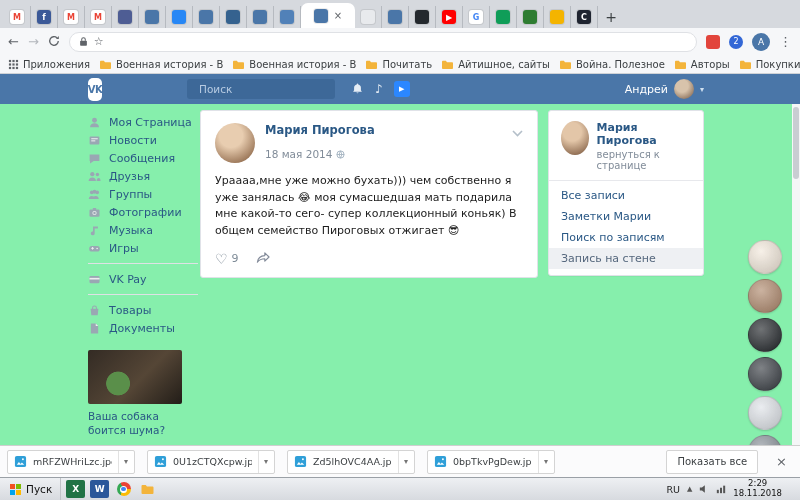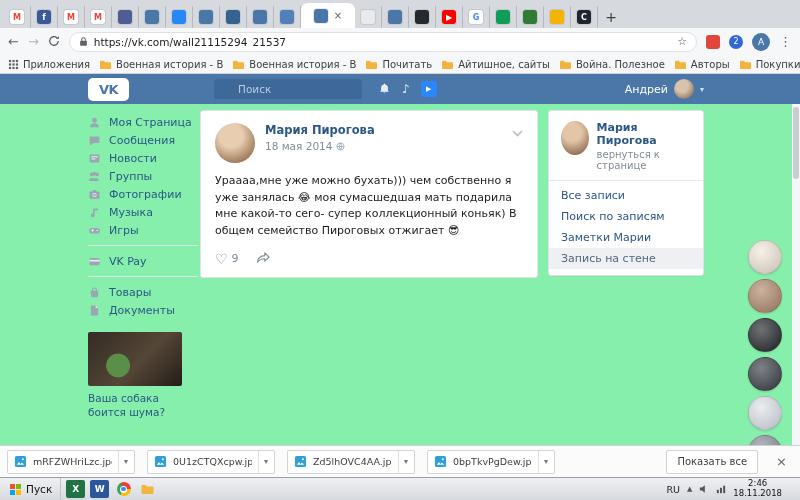--- a/index.html
+++ b/index.html
@@ -25,22 +25,22 @@
   .ext-red{width:14px;height:14px;border-radius:3px;background:#e2453c}
   .ext-blue{width:14px;height:14px;border-radius:50%;background:#3367d6;color:#fff;font-size:8px;display:flex;align-items:center;justify-content:center}
   .chrome-avatar{width:18px;height:18px;border-radius:50%;background:#4a76a8;color:#fff;font-size:9px;display:flex;align-items:center;justify-content:center}
   .menu-dots{color:#5f6368;font-size:13px}
 
   .bookmarks{height:19px;background:#f6f7f9;border-bottom:1px solid #cfd2d6;display:flex;align-items:center;padding:0 8px;gap:9px;overflow:hidden;white-space:nowrap}
   .bm{display:flex;align-items:flex-end;gap:4px;color:#3c4043;font-size:10px}
 
   
   .vk-header{height:30px;background:#4a76a8;display:flex;align-items:center;padding-left:88px}
-  .vk-logo{width:41px;height:23px;background:#fff;border-radius:5px;color:#4a76a8;font-weight:bold;font-size:13px;display:flex;align-items:center;justify-content:center;letter-spacing:-.5px}
-  .vk-search{margin-left:85px;width:148px;height:20px;background:#3d6898;border-radius:3px;display:flex;align-items:center;padding:0 19px;gap:5px}
+  .vk-logo{width:14px;height:23px;background:#fff;border-radius:5px;color:#4a76a8;font-weight:bold;font-size:10px;display:flex;align-items:center;justify-content:center;letter-spacing:-.5px}
+  .vk-search{margin-left:85px;width:148px;height:20px;background:#3d6898;border-radius:3px;display:flex;align-items:center;padding:0 7px;gap:5px}
   .vk-search input{flex:1;border:none;outline:none;background:transparent;color:#dce8f5;font-family:inherit;font-size:10.5px}
   .vk-search input::placeholder{color:#b7cbe2}
   .hicons{margin-left:16px;display:flex;align-items:center;gap:11px}
   .hicon{color:#e6edf5;font-size:12px;line-height:1}
   .play-badge{width:16px;height:16px;background:#2b87ff;border-radius:3px;color:#fff;font-size:7px;display:flex;align-items:center;justify-content:center}
   .huser{margin-left:auto;margin-right:96px;display:flex;align-items:center;gap:6px;color:#fff;font-size:11px}
   .huser-ava{width:20px;height:20px;border-radius:50%;background:radial-gradient(circle at 40% 35%,#d8c3ab 0 35%,#8f7560 80%,#6b574a)}
   .hcaret{color:#cfe0f0;font-size:8px}
 
   
@@ -52,21 +52,21 @@
   .sicon{flex:0 0 13px;display:flex}
 
   .ad{margin-top:13px;width:94px}
   .ad-img{width:94px;height:54px;border-radius:2px;background:radial-gradient(circle at 32% 62%,#5a8f4a 0 16%,transparent 17%),linear-gradient(135deg,#332b24,#554636 55%,#221d18)}
   .ad-title{margin-top:6px;color:#2a5885;font-size:10.5px;line-height:1.3}
 
   .post{position:absolute;left:200px;top:6px;width:338px;background:#fff;border:1px solid #e0e2e8;border-radius:3px;padding:12px 14px 10px}
   .post-head{display:flex;gap:10px}
   .post-ava{width:40px;height:40px;border-radius:50%;background:radial-gradient(circle at 40% 32%,#e8cdb0 0 32%,#a07c5e 75%,#6e523c)}
   .post-name{color:#2a5885;font-weight:bold;font-size:11.5px}
-  .post-date{margin-top:3px;color:#818c99;font-size:10.5px;display:flex;align-items:center;gap:4px}
+  .post-date{margin-top:11px;color:#818c99;font-size:10.5px;display:flex;align-items:center;gap:4px}
   .post-menu{margin-left:auto;padding-top:4px}
   .post-text{margin-top:10px;font-size:11px;line-height:1.5;color:#1d1d1d}
   .post-actions{margin-top:11px;display:flex;align-items:center;gap:16px}
   .like{display:flex;align-items:center;gap:4px;color:#7e8b97;font-size:11px}
   .like .heart{font-size:14px;line-height:1}
 
   .rcard{position:absolute;left:548px;top:6px;width:156px;background:#fff;border:1px solid #e0e2e8;border-radius:3px;box-shadow:0 1px 0 rgba(0,0,0,.03)}
   .rhead{display:flex;gap:8px;padding:10px 12px 9px}
   .r-ava{width:34px;height:34px;border-radius:50%;background:radial-gradient(circle at 40% 32%,#e3c6a8 0 32%,#97755a 78%,#66503e)}
   .r-name{color:#2a5885;font-weight:bold;font-size:11px}
@@ -186,21 +186,20 @@
       <svg width="12" height="12" viewBox="0 0 14 14">
           <path d="M12 7a5 5 0 1 1-1.6-3.7" fill="none" stroke="#5f6368" stroke-width="1.5"></path>
           <path d="M12.6 1.2v3.4H9.2z" fill="#5f6368"></path>
         </svg>
     </span>
     <div class="omnibox">
       <svg width="9" height="11" viewBox="0 0 12 13">
           <rect x="1.5" y="5.4" width="9" height="6.6" rx="1" fill="#5f6368"></rect>
           <path d="M3.6 5.4V3.9a2.4 2.4 0 0 1 4.8 0v1.5" fill="none" stroke="#5f6368" stroke-width="1.4"></path>
         </svg>
-      <input value="https://vk.com/wall21115294_21537" style="">
       <span class="ombtn">☆</span>
     </div>
     <span class="ext-red"></span>
     <span class="ext-blue">2</span>
     <span class="chrome-avatar">А</span>
     <span class="menu-dots">⋮</span>
   </div>
 
   <div class="bookmarks">
     <div class="bm">
@@ -298,34 +297,45 @@
             <svg width="13" height="13" viewBox="0 0 16 16" fill="#9aa7b3">
               <circle cx="8" cy="5.2" r="3"></circle>
               <path d="M2.5 13.8c0-3.2 2.5-4.8 5.5-4.8s5.5 1.6 5.5 4.8z"></path>
             </svg>
           </span>
           <span>Моя Страница</span>
         </div>
       <div class="side-item">
           <span class="sicon">
             <svg width="13" height="13" viewBox="0 0 16 16" fill="#9aa7b3">
-              <path d="M2 3h12v8H7l-4.5 3.2V11H2z"></path>
-            </svg>
-          </span>
-          <span>Сообщения</span>
-        </div>
-      <div class="side-item">
-          <span class="sicon">
-            <svg width="13" height="13" viewBox="0 0 16 16" fill="#9aa7b3">
               <rect x="2" y="3" width="12" height="10" rx="1.2"></rect>
               <rect x="4" y="5.2" width="8" height="1.3" fill="#edeef0"></rect>
               <rect x="4" y="7.8" width="5" height="1.3" fill="#edeef0"></rect>
             </svg>
           </span>
           <span>Новости</span>
+        </div>
+      <div class="side-item">
+          <span class="sicon">
+            <svg width="13" height="13" viewBox="0 0 16 16" fill="#9aa7b3">
+              <path d="M2 3h12v8H7l-4.5 3.2V11H2z"></path>
+            </svg>
+          </span>
+          <span>Сообщения</span>
+        </div>
+      <div class="side-item">
+          <span class="sicon">
+            <svg width="13" height="13" viewBox="0 0 16 16" fill="#9aa7b3">
+              <circle cx="5.3" cy="5.2" r="2.6"></circle>
+              <path d="M.8 13.5c0-2.9 2-4.4 4.5-4.4s4.5 1.5 4.5 4.4z"></path>
+              <circle cx="11.6" cy="5.6" r="2.1"></circle>
+              <path d="M10.6 13.5c.1-2.3 1-3.6 2.6-3.6 1.4 0 2.2 1.2 2.2 3.6z"></path>
+            </svg>
+          </span>
+          <span>Друзья</span>
         </div>
       <div class="side-item">
           <span class="sicon">
             <svg width="13" height="13" viewBox="0 0 16 16" fill="#9aa7b3">
               <circle cx="4.6" cy="5.4" r="2.2"></circle>
               <circle cx="11.4" cy="5.4" r="2.2"></circle>
               <circle cx="8" cy="4.6" r="2.4"></circle>
               <path d="M1 13.5c0-2.5 1.6-3.8 3.6-3.8 1 0 1.9.3 2.5.9.6-.6 1.5-.9 2.5-.9 2 0 3.6 1.3 3.6 3.8z"></path>
             </svg>
           </span>
@@ -435,22 +445,22 @@
       <div class="rhead">
         <div class="r-ava"></div>
         <div>
           <div class="r-name">Мария Пирогова</div>
           <div class="r-sub">вернуться к странице</div>
         </div>
       </div>
       <div class="r-div"></div>
       <div class="r-list">
         <div class="r-item">Все записи</div>
+        <div class="r-item">Заметки Марии</div>
         <div class="r-item">Поиск по записям</div>
-        <div class="r-item">Заметки Марии</div>
         <div class="r-item active">Запись на стене</div>
       </div>
     </div>
 
     <div class="strip">
       <div style="display:flex;flex-direction:column;gap:5px">
           <div class="strip-ava" style="background: radial-gradient(circle at 38% 32%, rgba(255, 255, 255, 0.35), rgba(0, 0, 0, 0.18)), rgb(243, 233, 220);"></div>
           <div class="strip-ava" style="background: radial-gradient(circle at 38% 32%, rgba(255, 255, 255, 0.35), rgba(0, 0, 0, 0.18)), rgb(176, 138, 110);"></div>
           <div class="strip-ava" style="background: radial-gradient(circle at 38% 32%, rgba(255, 255, 255, 0.35), rgba(0, 0, 0, 0.18)), rgb(35, 39, 43);"></div>
           <div class="strip-ava" style="background: radial-gradient(circle at 38% 32%, rgba(255, 255, 255, 0.35), rgba(0, 0, 0, 0.18)), rgb(58, 63, 69);"></div>
@@ -535,20 +545,20 @@
       <span class="upcaret">▲</span>
       <svg width="10" height="10" viewBox="0 0 12 12">
           <path d="M1 4.2h2.6L7 1.4v9.2L3.6 7.8H1z" fill="#555"></path>
         </svg>
       <svg width="10" height="10" viewBox="0 0 12 12">
           <rect x="1" y="7" width="2.4" height="4" fill="#555"></rect>
           <rect x="4.8" y="4.5" width="2.4" height="6.5" fill="#555"></rect>
           <rect x="8.6" y="2" width="2.4" height="9" fill="#555"></rect>
         </svg>
       <div class="clock">
-        <div>2:46</div>
+        <div>2:29</div>
         <div>18.11.2018</div>
       </div>
       <div class="showdesk"></div>
     </div>
   </div>
 
 </div>
 
 </body></html>

